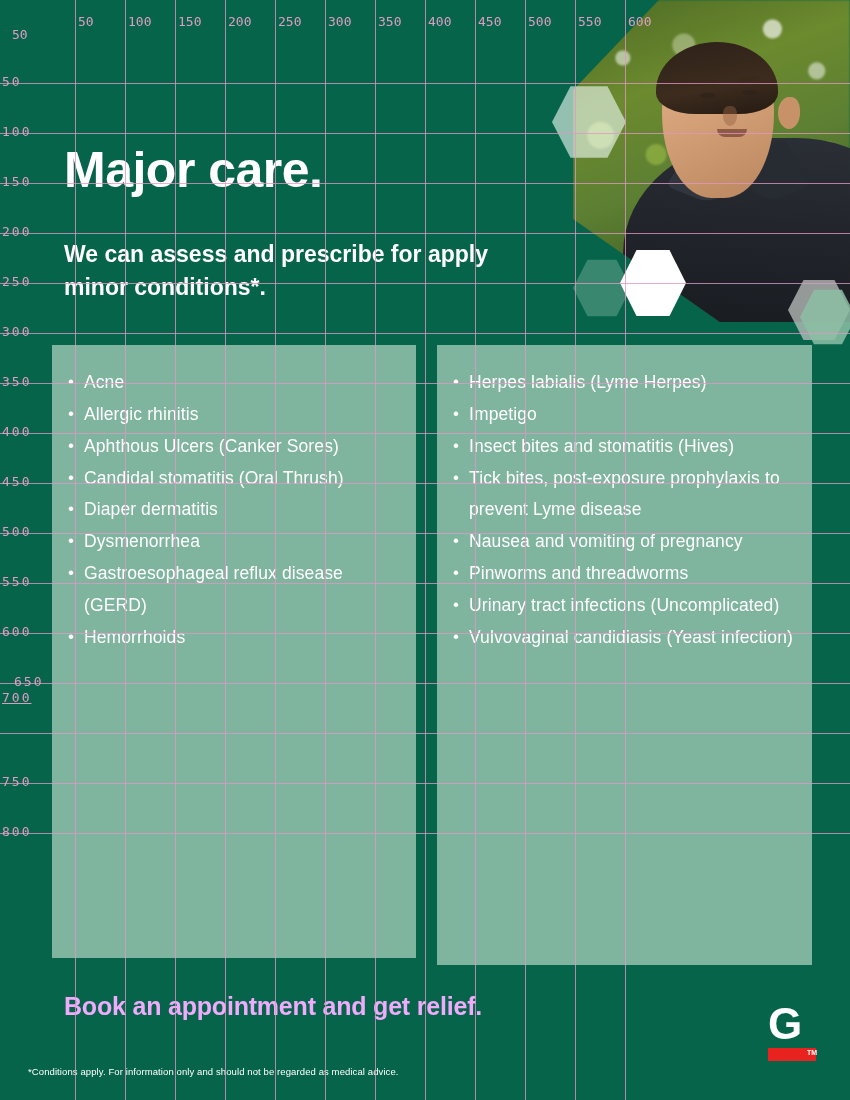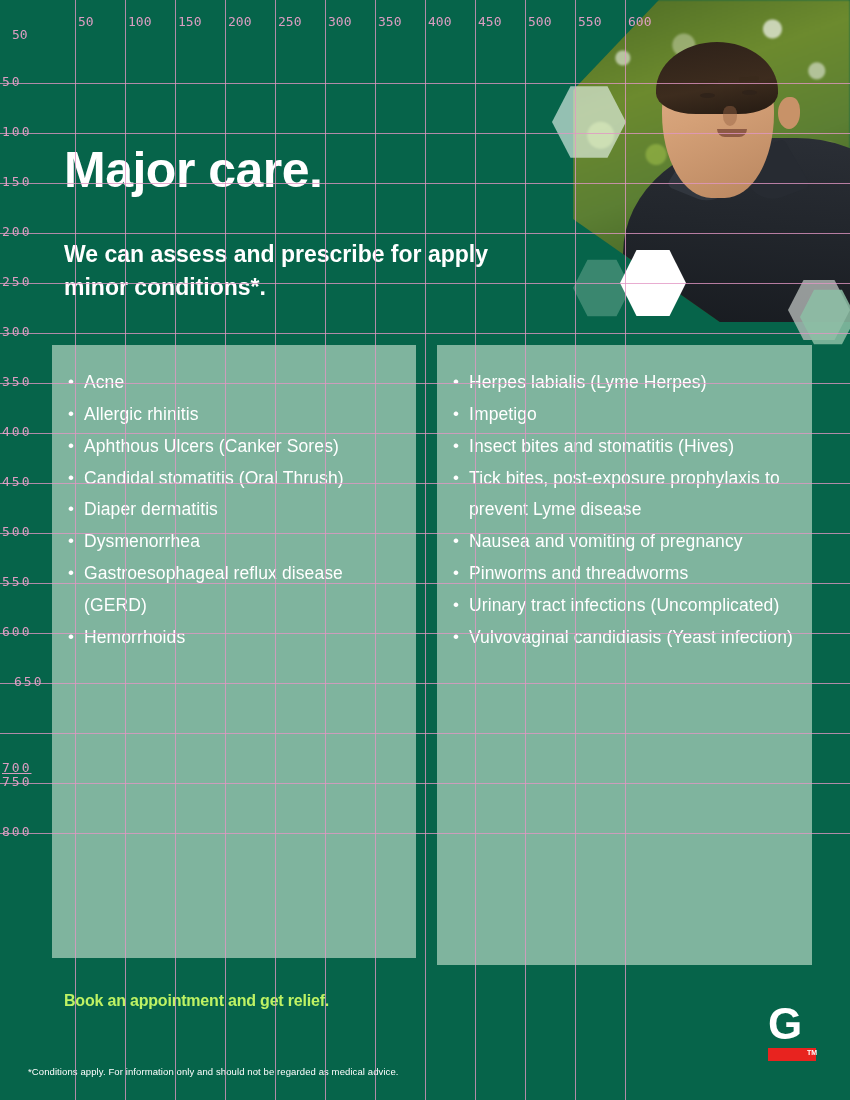--- a/index.html
+++ b/index.html
@@ -150,22 +150,22 @@
   }
   ul.cond-list li::before {
     content: "•";
     position: absolute; left: 2px; top: 0;
     font-size: 17px;
   }
 
   
   #cta {
     position: absolute; left: 64px; top: 992px;
-    color: #bef264;
-    font-size: 16px; font-weight: 700; letter-spacing: -0.2px;
+    color: #f0abfc;
+    font-size: 25px; font-weight: 700; letter-spacing: -0.2px;
   }
   #disclaimer {
     position: absolute; left: 28px; top: 1066px;
     color: #ffffff;
     font-size: 9.5px; letter-spacing: .1px;
   }
 
   
   #logo { position: absolute; left: 768px; top: 1004px; width: 58px; height: 60px; }
   #logo-g {
@@ -315,21 +315,21 @@
       <div class="gl-lbl gl-lbl-y" style="left: 48px; top: 483px;">450</div>
       <div class="gl-h" style="top: 533px;"></div>
       <div class="gl-lbl gl-lbl-y" style="left: 48px; top: 533px;">500</div>
       <div class="gl-h" style="top: 583px;"></div>
       <div class="gl-lbl gl-lbl-y" style="left: 48px; top: 583px;">550</div>
       <div class="gl-h" style="top: 633px;"></div>
       <div class="gl-lbl gl-lbl-y" style="left: 48px; top: 633px;">600</div>
       <div class="gl-h" style="top: 683px;"></div>
       <div class="gl-lbl gl-lbl-y" style="left: 48px; top: 683px; margin-left: 12px;">650</div>
       <div class="gl-h" style="top: 733px;"></div>
-      <div class="gl-lbl gl-lbl-y" style="left: 48px; top: 769px; text-decoration: underline;">700</div>
+      <div class="gl-lbl gl-lbl-y" style="left: 48px; top: 699px; text-decoration: underline;">700</div>
       <div class="gl-h" style="top: 783px;"></div>
       <div class="gl-lbl gl-lbl-y" style="left: 48px; top: 783px;">750</div>
       <div class="gl-h" style="top: 833px;"></div>
       <div class="gl-lbl gl-lbl-y" style="left: 48px; top: 833px;">800</div>
       <div class="gl-lbl" style="left: 12px; top: 27px;">50</div>
     </div>
 
 </div>
 
 </body></html>

